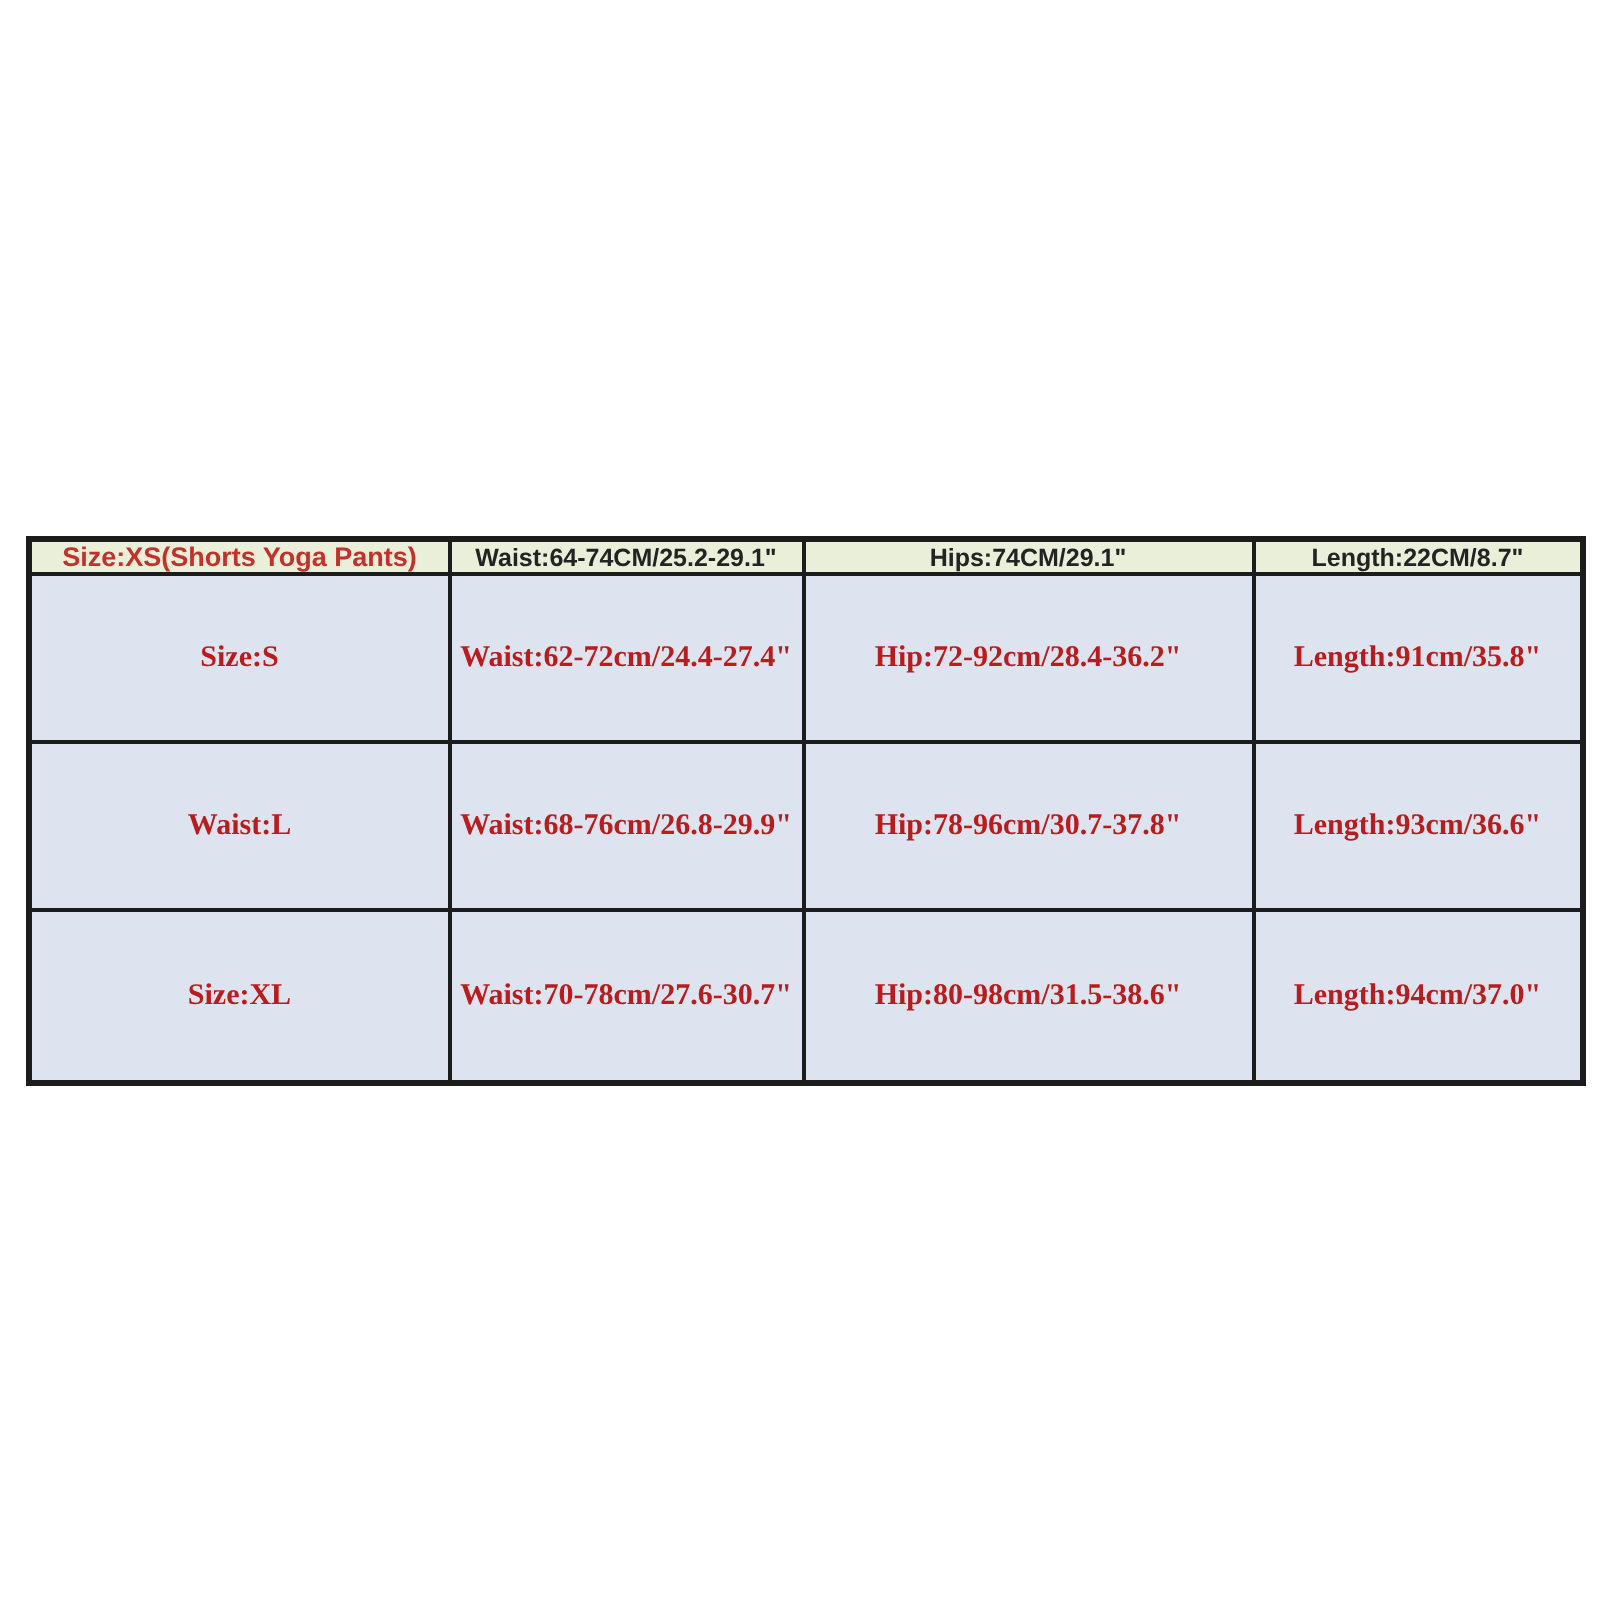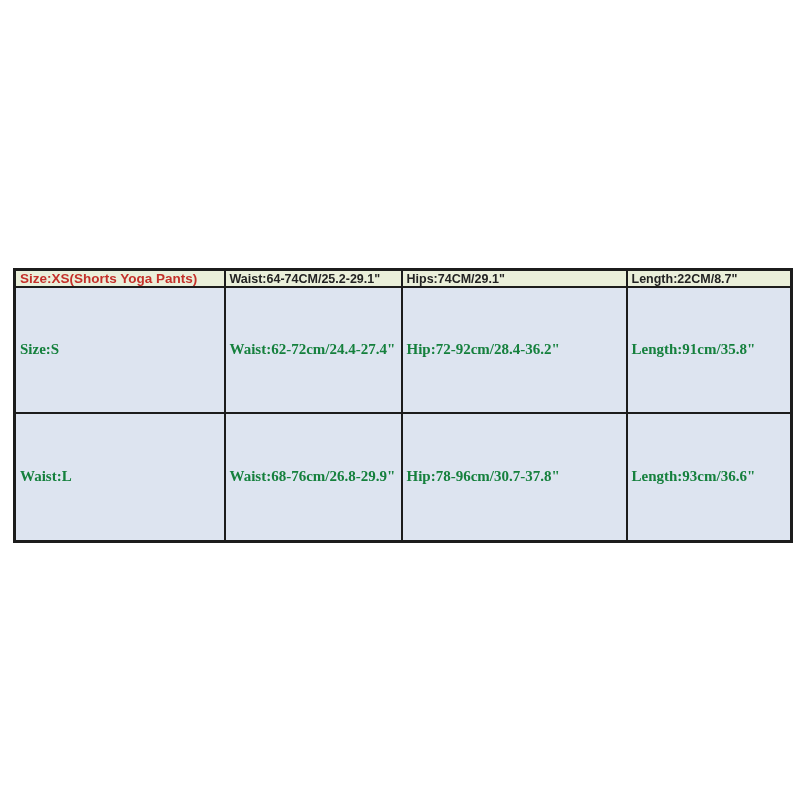--- a/index.html
+++ b/index.html
@@ -22,21 +22,21 @@
     width: 777px;
     height: 275px;
     border-collapse: collapse;
     table-layout: fixed;
     border: 3px solid #1c1c1c;
     background: #ffffff;
   }
   table.size-chart th,
   table.size-chart td {
     border: 2px solid #1c1c1c;
-    text-align: left;
+    text-align: center;
     vertical-align: middle;
     padding: 0 4px;
     overflow: hidden;
     white-space: nowrap;
   }
   
   table.size-chart thead th {
     background: #eaefda;
     font-family: "Liberation Sans", sans-serif;
     font-weight: bold;
@@ -46,21 +46,21 @@
   table.size-chart thead th.header-size {
     color: #c4302a;
     font-size: 13.5px;
   }
   
   table.size-chart tbody td {
     background: #dde4f0;
     font-family: "Liberation Serif", serif;
     font-weight: bold;
     font-size: 15px;
-    color: #15803d;
+    color: #b91c1c;
   }
 </style>
 </head>
 <body>
 
 <div class="page">
   <table class="size-chart">
     <colgroup>
       <col style="width:210px">
       <col style="width:177px">
@@ -81,15 +81,21 @@
         <td>Waist:62-72cm/24.4-27.4"</td>
         <td>Hip:72-92cm/28.4-36.2"</td>
         <td>Length:91cm/35.8"</td>
       </tr>
       <tr>
         <td>Waist:L</td>
         <td>Waist:68-76cm/26.8-29.9"</td>
         <td>Hip:78-96cm/30.7-37.8"</td>
         <td>Length:93cm/36.6"</td>
       </tr>
+      <tr>
+        <td>Size:XL</td>
+        <td>Waist:70-78cm/27.6-30.7"</td>
+        <td>Hip:80-98cm/31.5-38.6"</td>
+        <td>Length:94cm/37.0"</td>
+      </tr>
     </tbody>
   </table>
 </div>
 
 </body></html>

